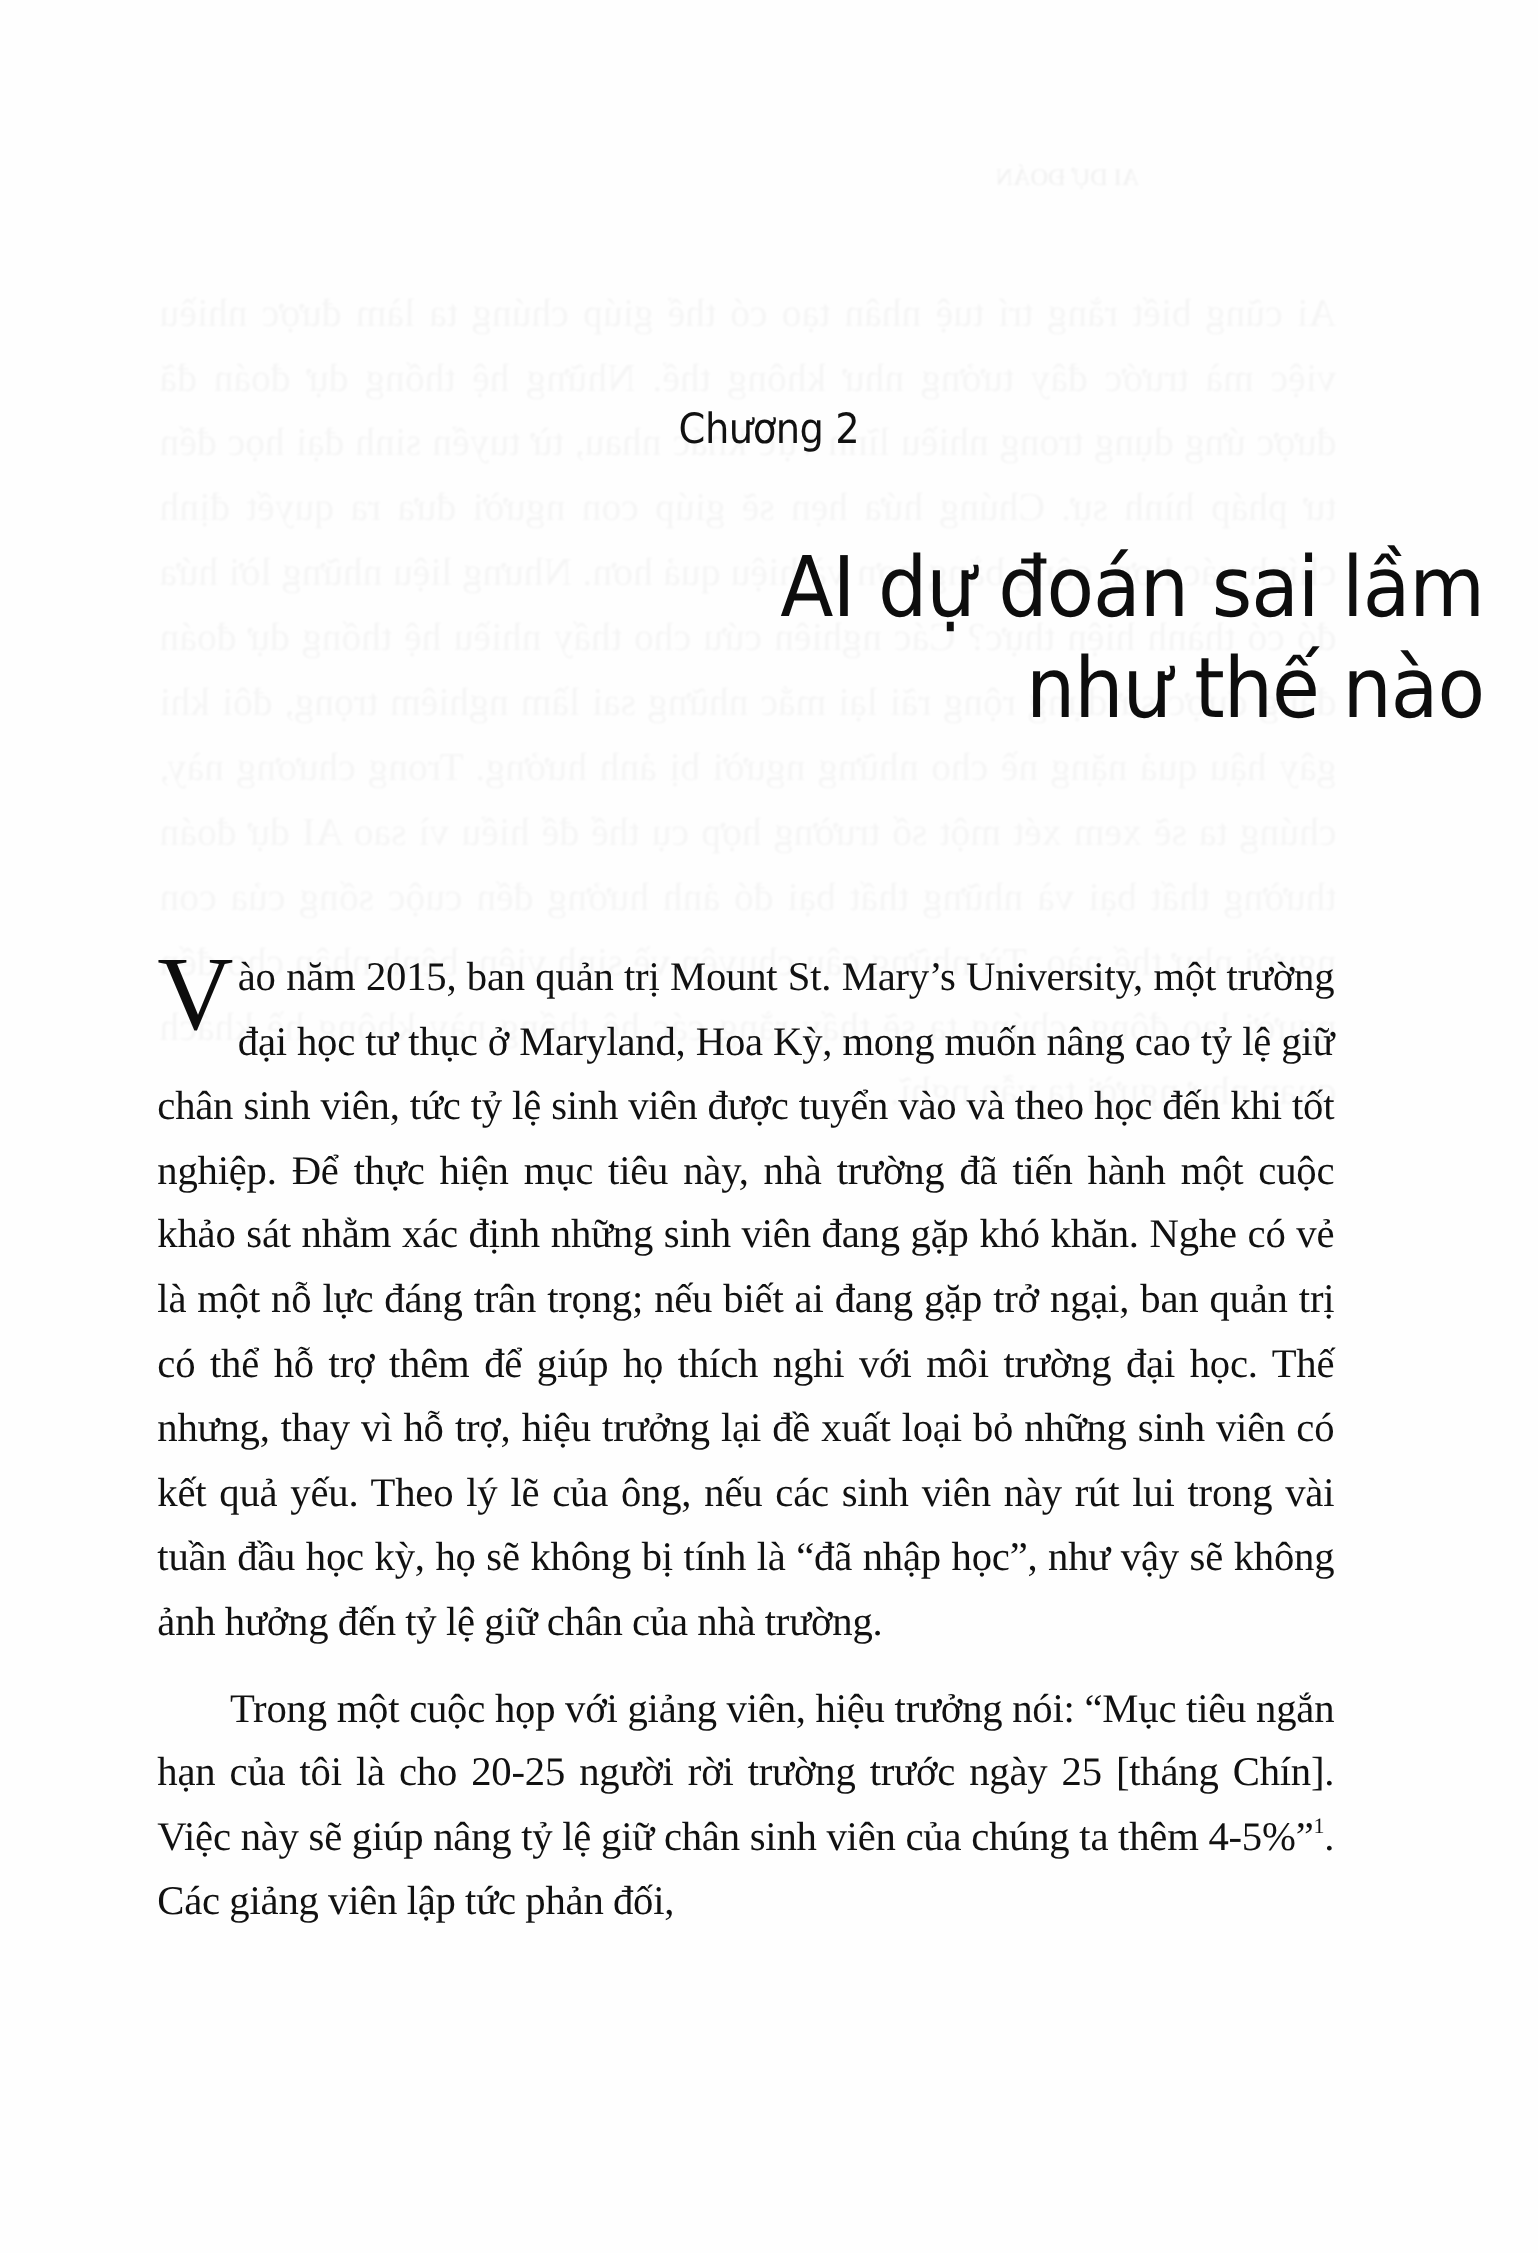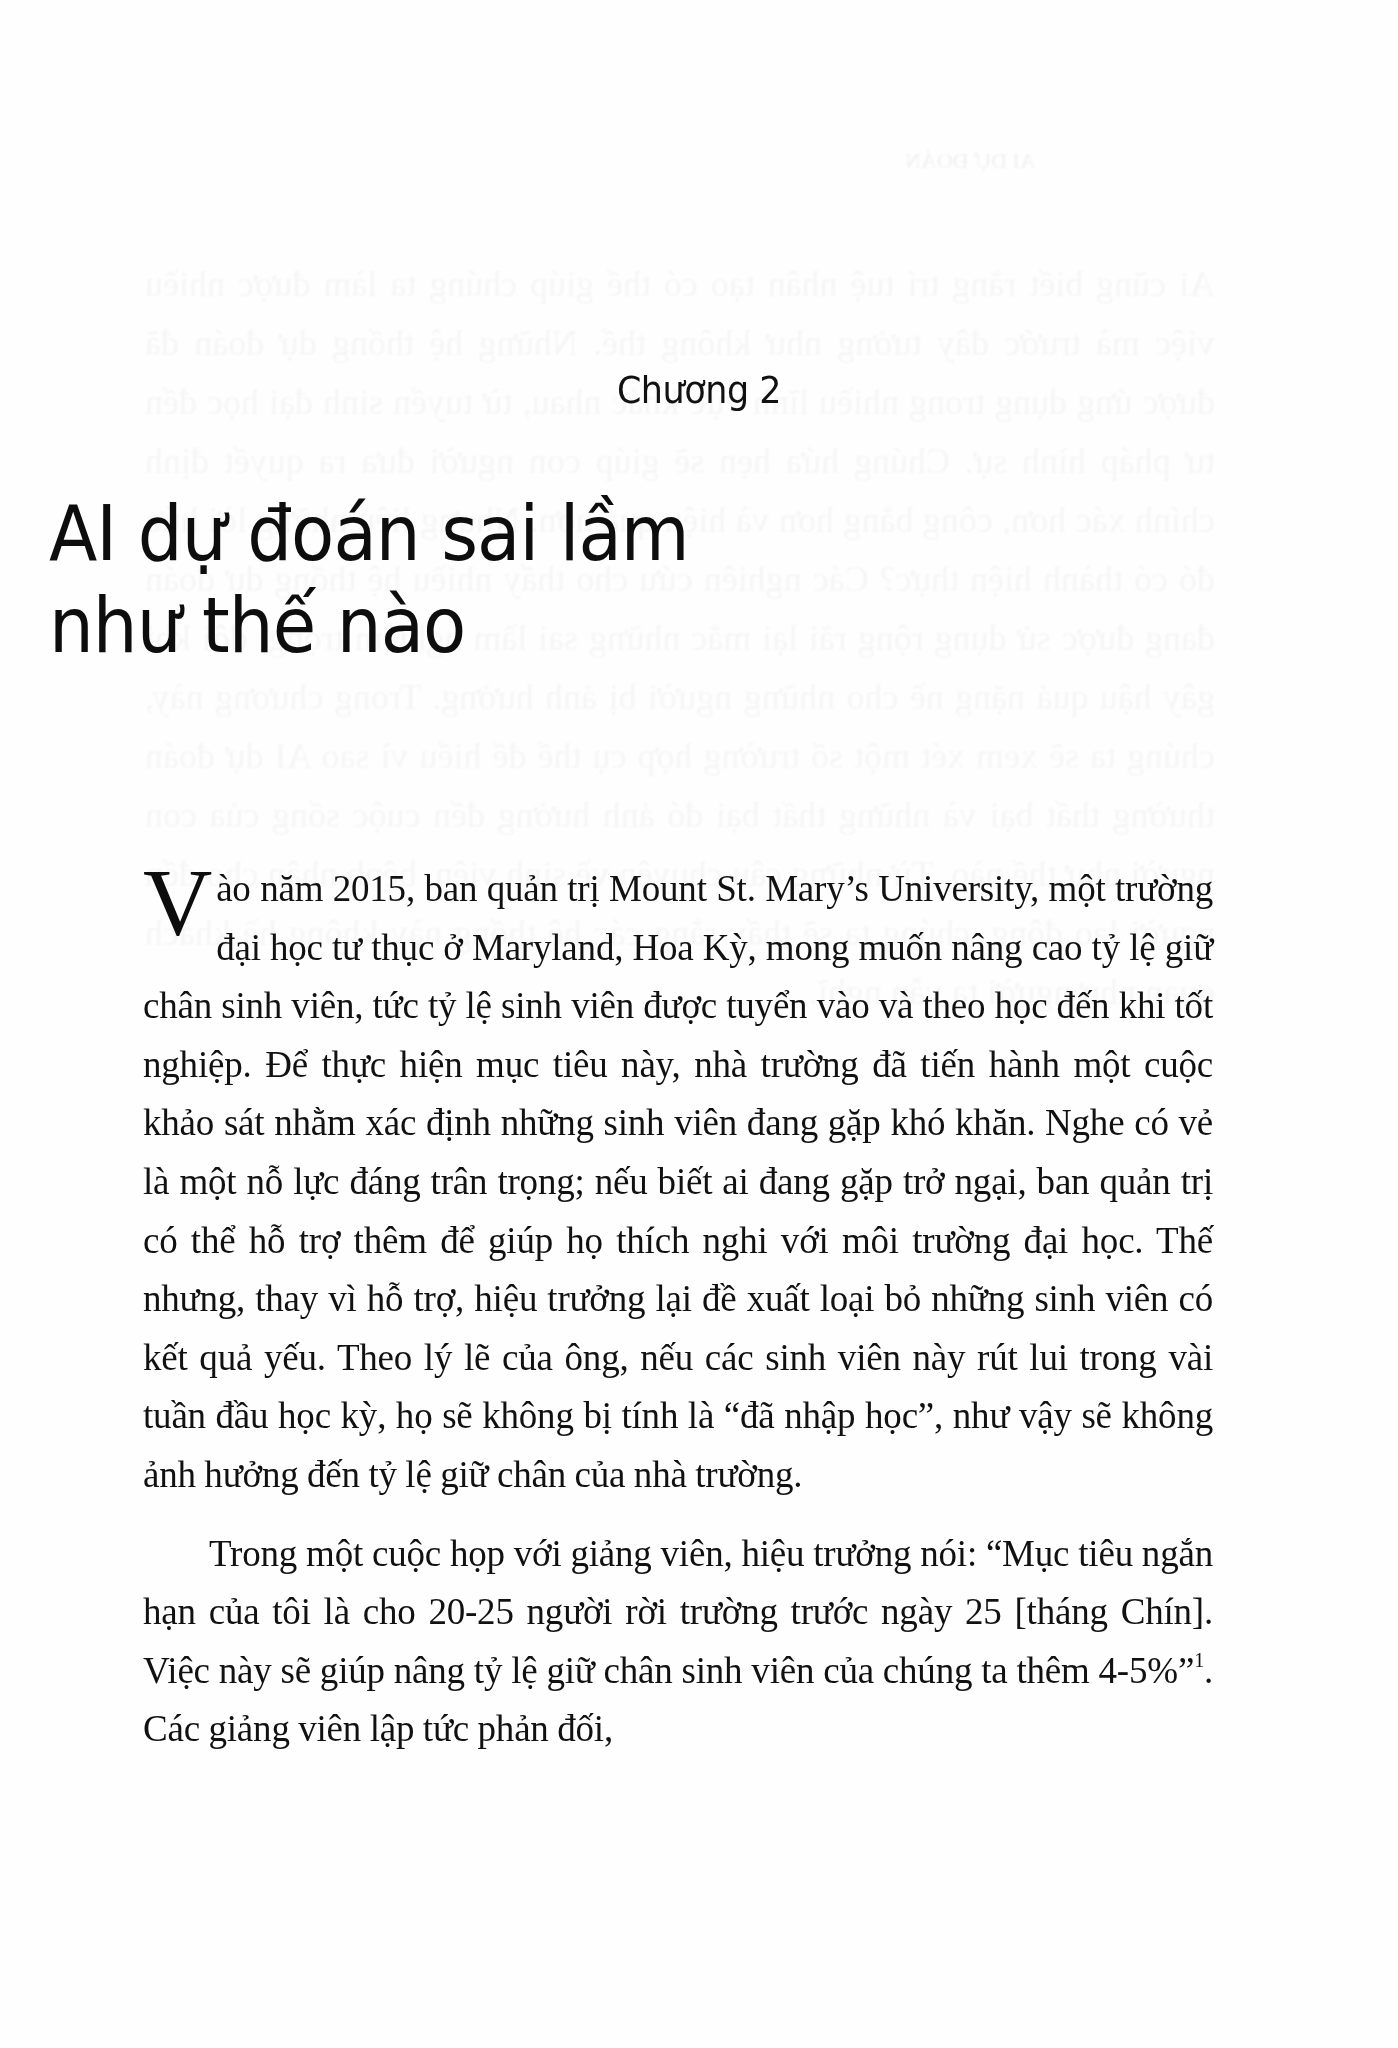--- a/index.html
+++ b/index.html
@@ -58,21 +58,21 @@
       font-size: 38px;
       color: #111;
       letter-spacing: -0.5px;
       transform: scaleX(0.92);
     }
     .chapter-title {
       position: absolute;
       left: 0;
       width: 1398px;
       top: 488px;
-      text-align: left;
+      text-align: right;
       font-family: "DejaVu Sans", sans-serif;
       font-size: 76px;
       line-height: 92px;
       color: #0d0d0d;
       letter-spacing: -1px;
       margin: 0;
       font-weight: normal;
     }
     .chapter-title span {
       display: block;

